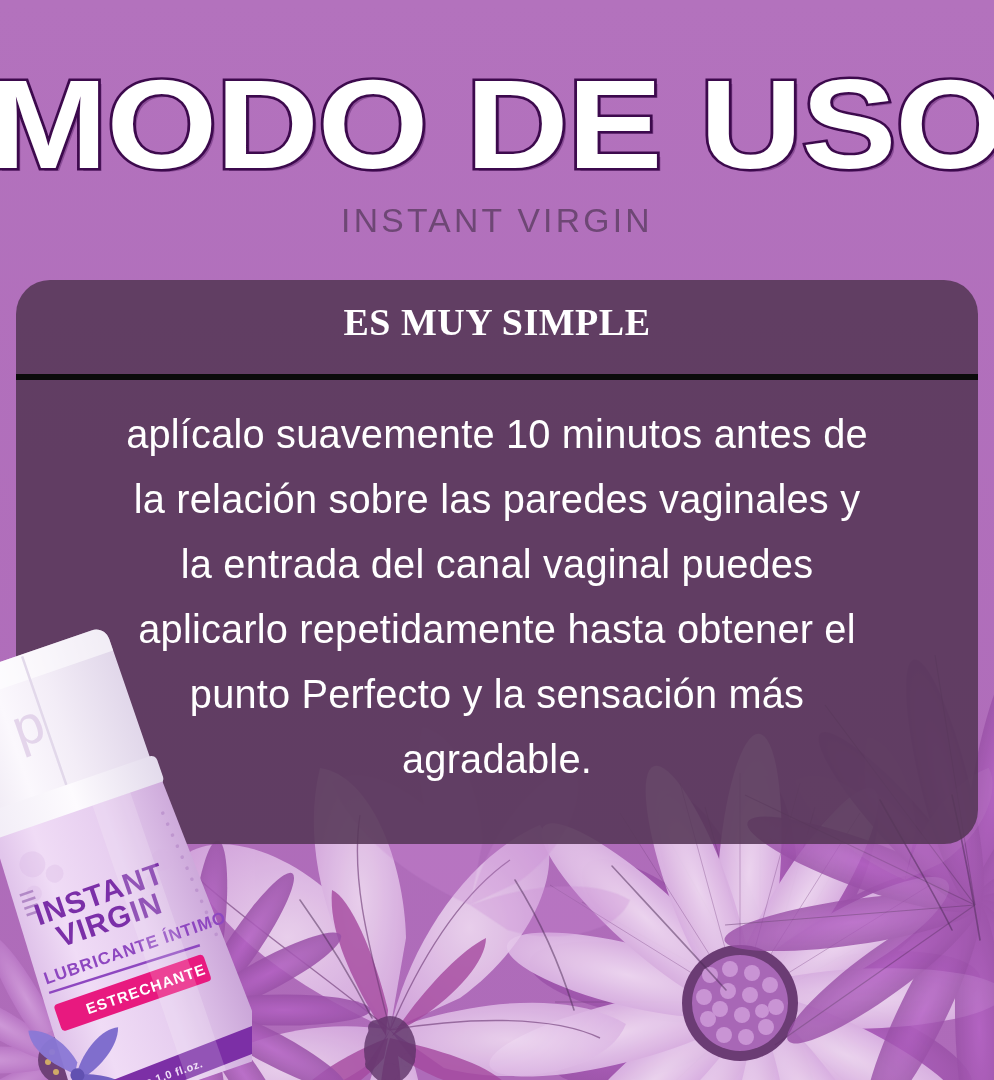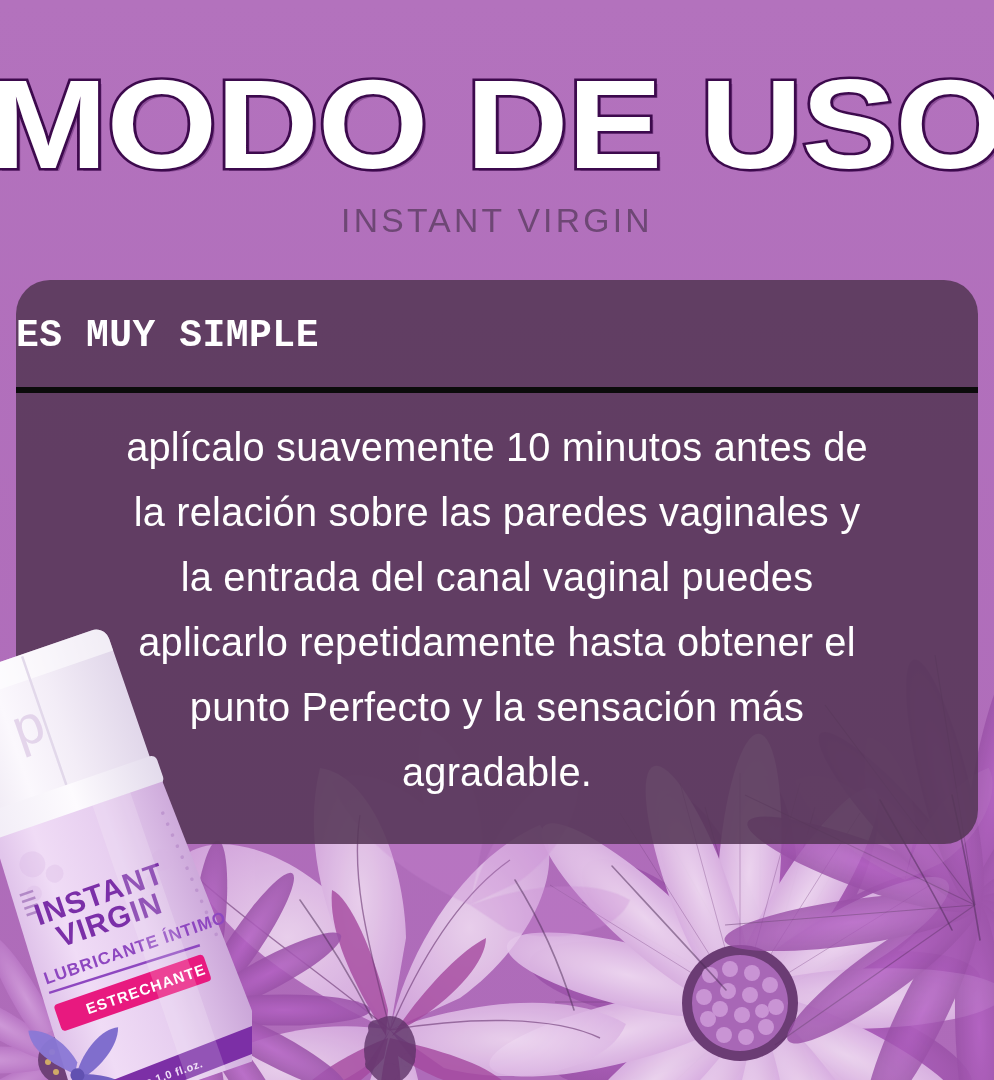--- a/index.html
+++ b/index.html
@@ -43,26 +43,27 @@
   
   .card{
     position:absolute;left:16px;top:280px;width:962px;height:564px;
     background:rgba(85,55,87,0.88);
     border-radius:34px;
     z-index:4;
     overflow:hidden;
   }
   .card-title{
     margin:0;
+    text-align:center;
     color:#ffffff;
-    font-family:Liberation Mono, monospace;
+    font-family:Liberation Serif, serif;
     font-weight:bold;
     font-size:38px;
     letter-spacing:.5px;
-    padding-top:34px;
+    padding-top:20px;
   }
   .card-divider{
     width:100%;height:6px;background:#0b0b0b;margin-top:30px;
   }
   .card-body{
     margin:0;
     padding:22px 40px 0 40px;
     text-align:center;
     color:#ffffff;
     font-family:"Liberation Sans", sans-serif;

